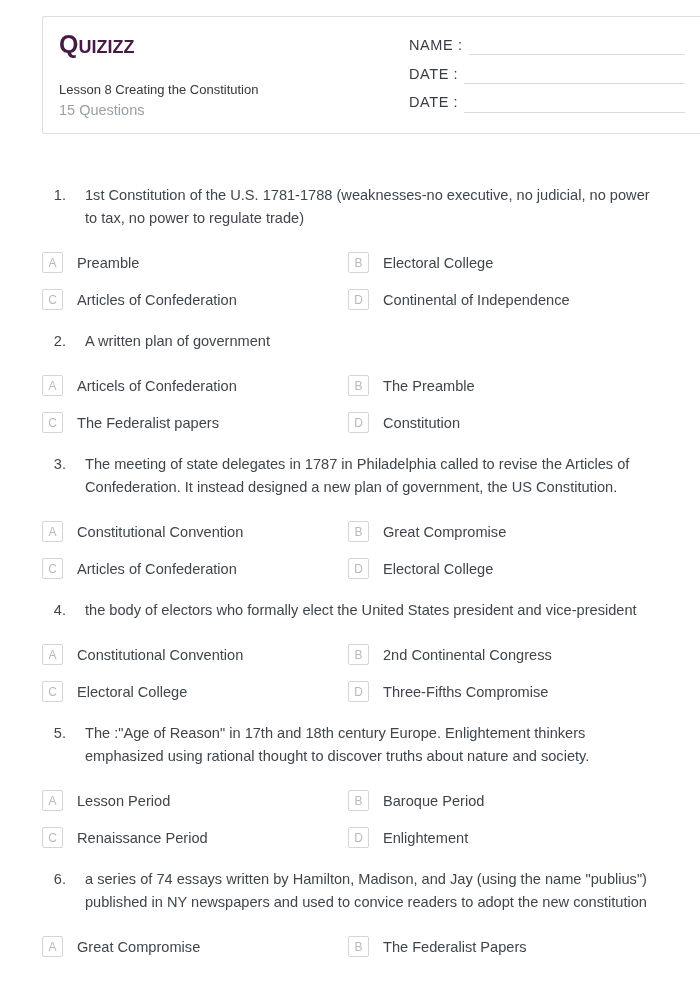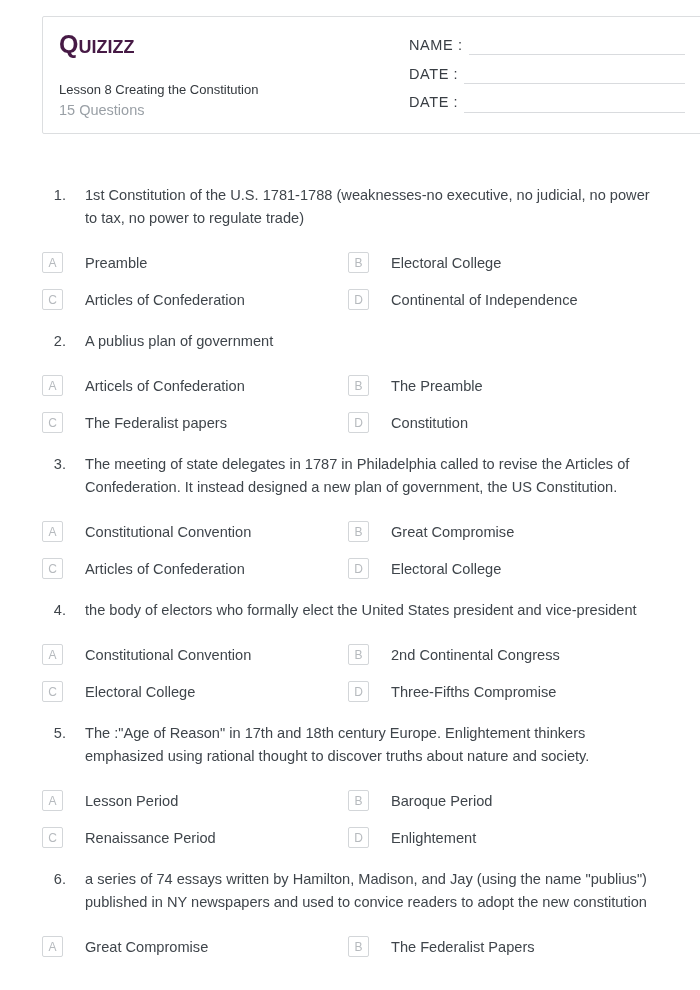--- a/index.html
+++ b/index.html
@@ -104,21 +104,21 @@
     border: 1px solid #d3d6d9;
     border-radius: 2px;
     color: #b6babe;
     font-size: 12px;
     line-height: 1;
     display: flex;
     align-items: center;
     justify-content: center;
   }
   .opt-label {
-    margin-left: 22px;
+    margin-left: 14px;
     font-size: 14.6px;
     color: #3f454b;
     white-space: nowrap;
   }
 </style>
 </head>
 <body>
 
 <div class="page">
 
@@ -171,21 +171,21 @@
   <div class="option">
     <span class="opt-box">D</span>
     <span class="opt-label">Continental of Independence</span>
   </div>
 </div>
   </section>
 
   <section class="question">
     <div class="q-head">
       <div class="q-num">2.</div>
-      <div class="q-text">A publius plan of government</div>
+      <div class="q-text">A written plan of government</div>
     </div>
     <div class="options">
   <div class="option">
     <span class="opt-box">A</span>
     <span class="opt-label">Articels of Confederation</span>
   </div>
 
   <div class="option">
     <span class="opt-box">B</span>
     <span class="opt-label">The Preamble</span>

